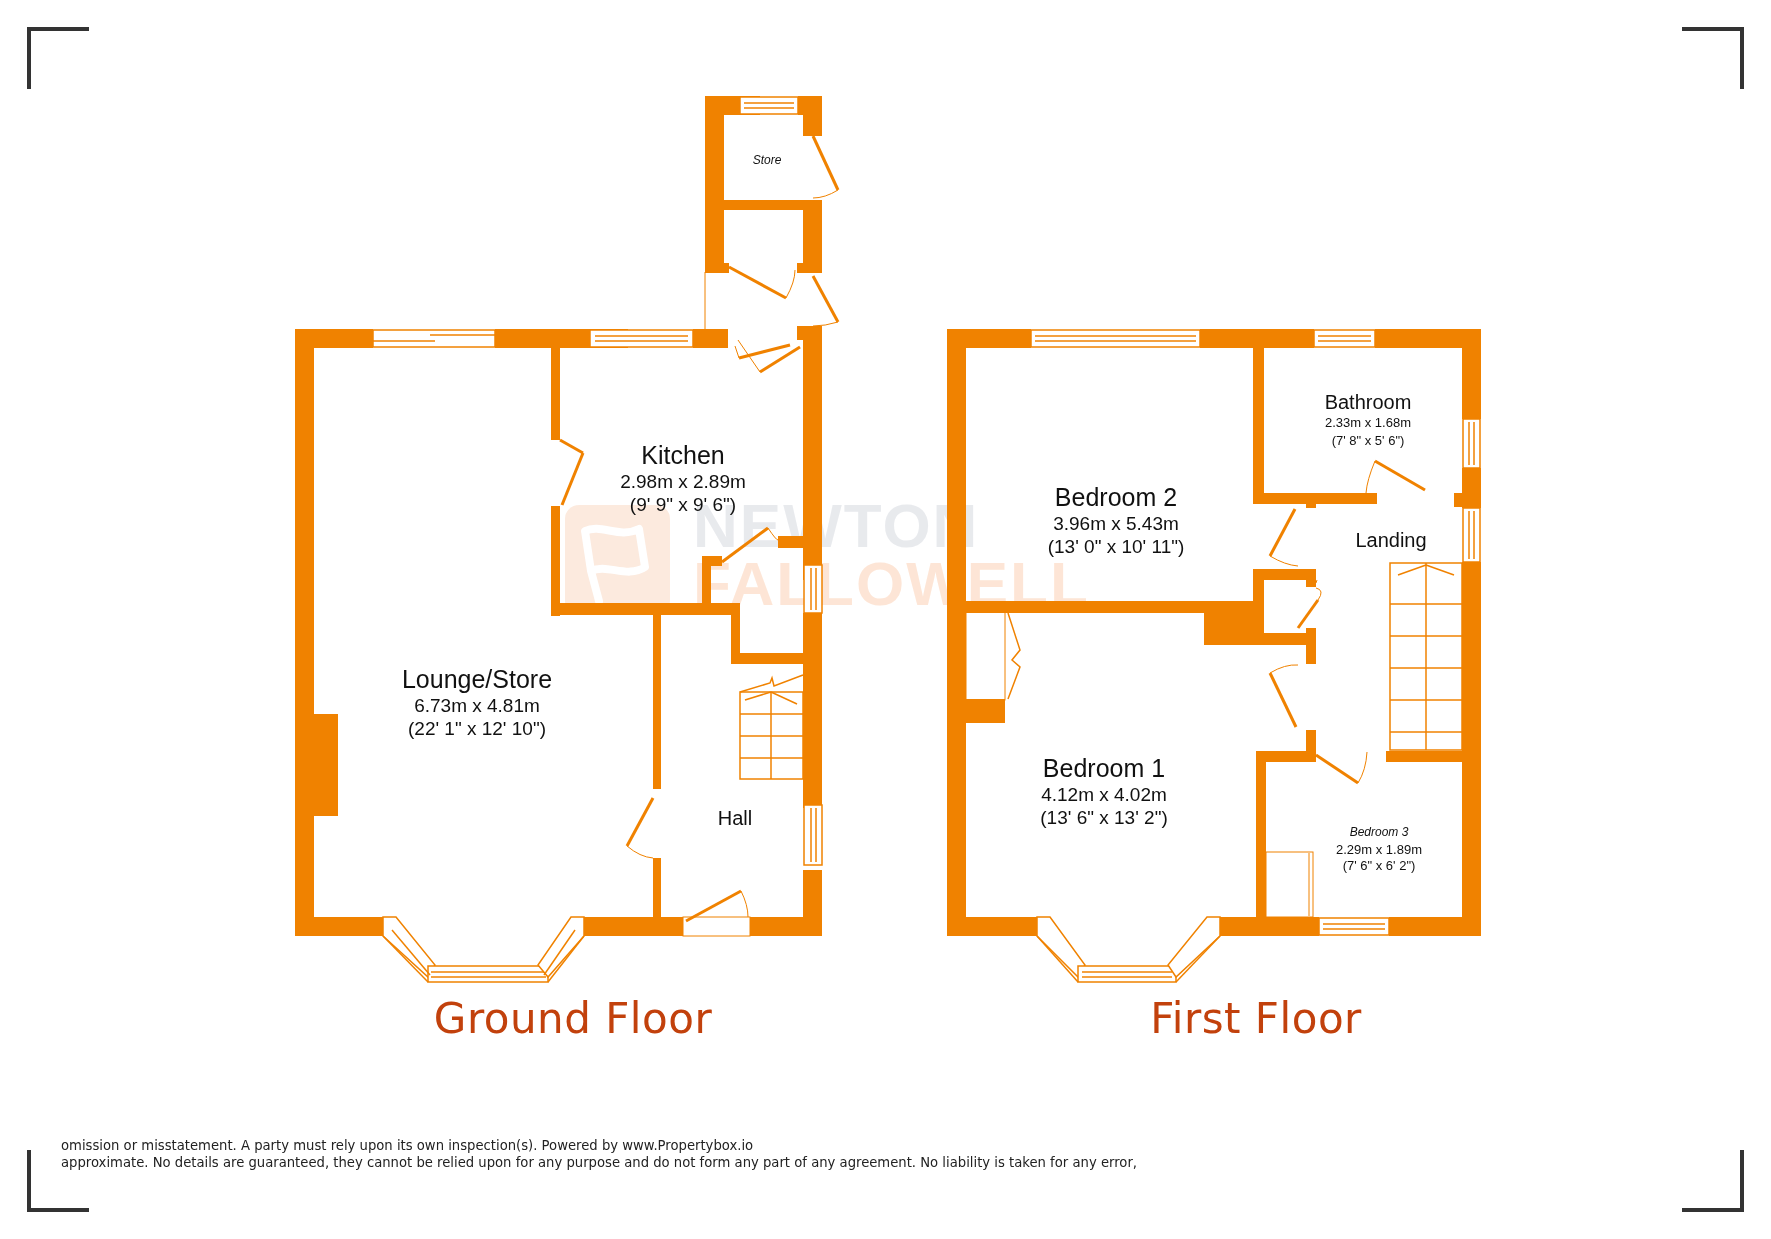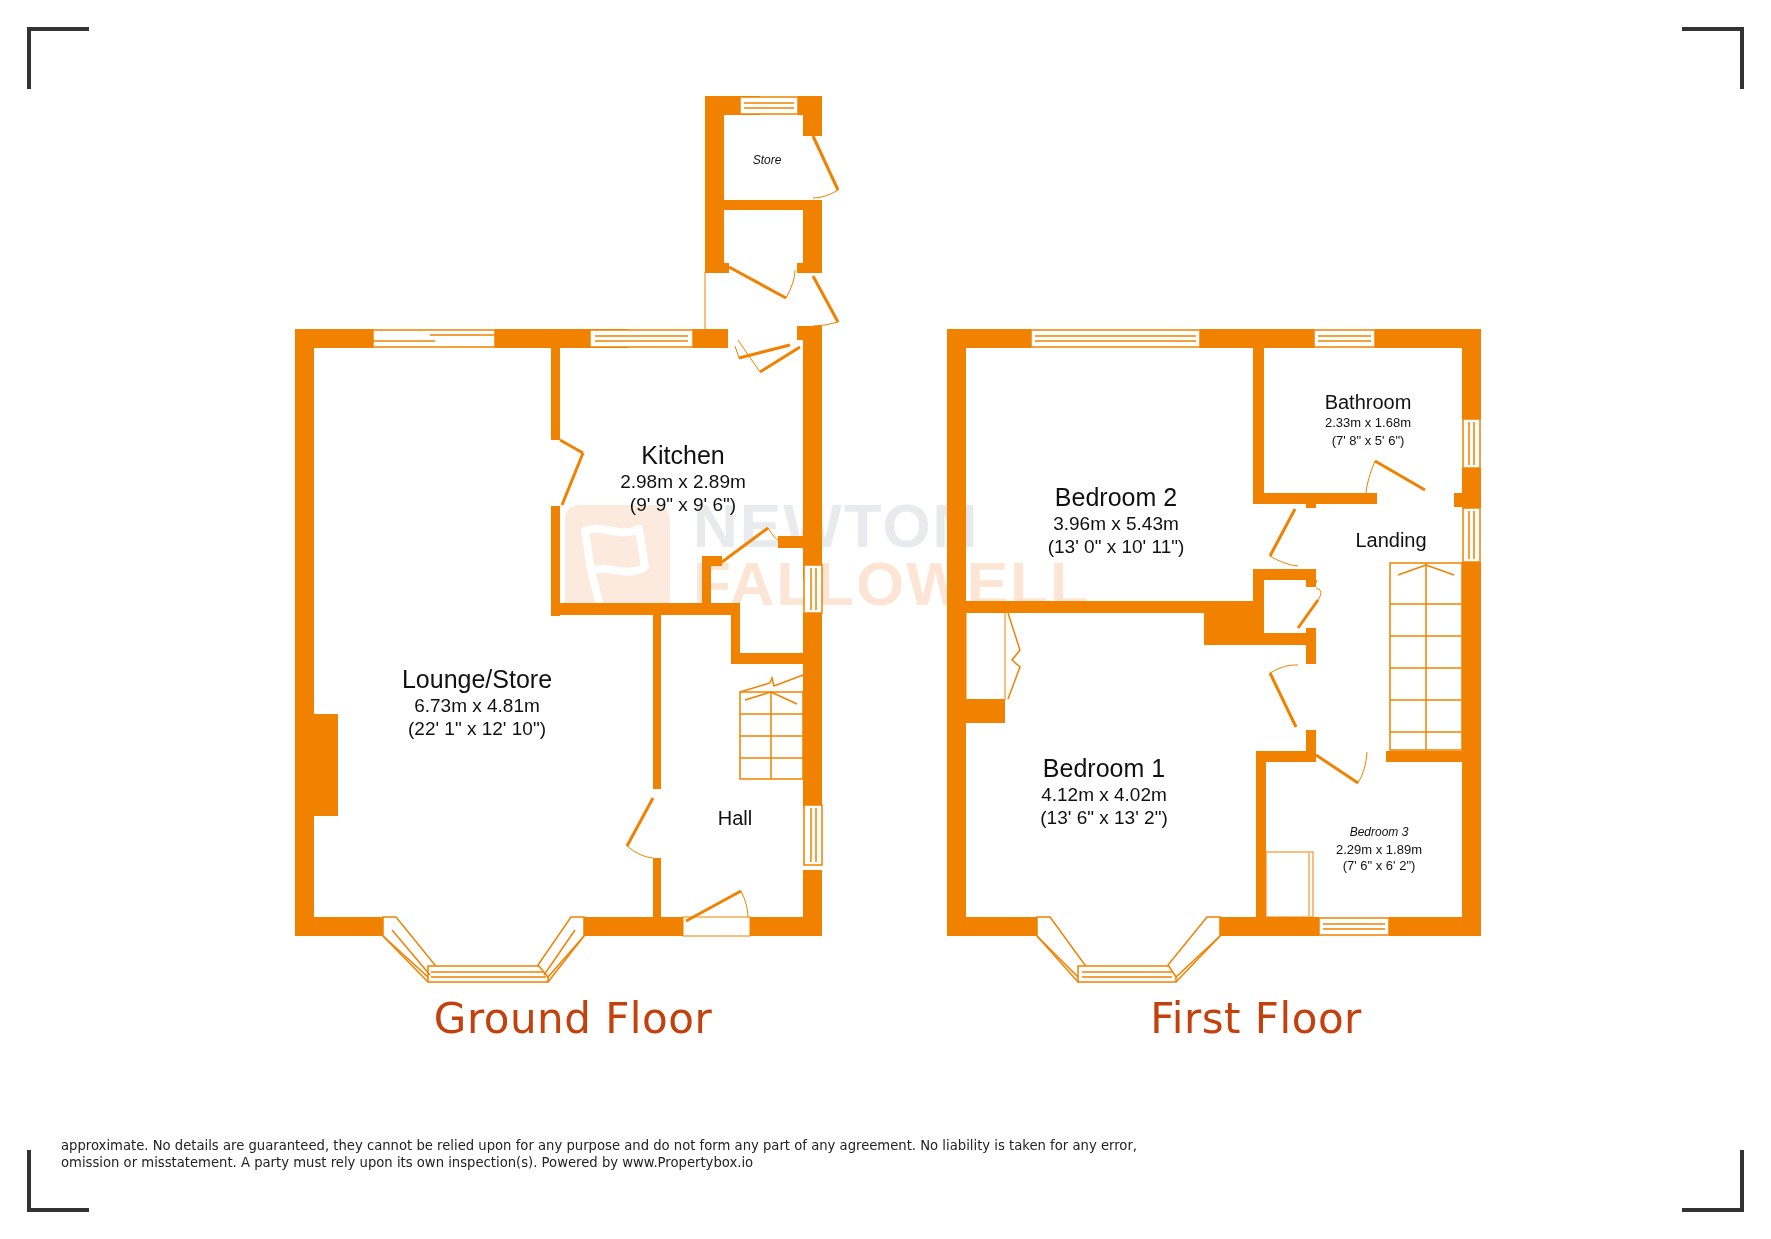--- a/index.html
+++ b/index.html
@@ -304,15 +304,15 @@
 <div class="room-label sm" style="left:1379px; top:823px;">
   <span class="name">Bedroom 3</span>
   <span class="dim">2.29m x 1.89m</span>
   <span class="dim">(7' 6" x 6' 2")</span>
 </div>
 
 <div class="floor-title" style="left:573px; top:994px;">Ground Floor</div>
 <div class="floor-title" style="left:1214px; top:994px;margin-left:42px;">First Floor</div>
 
 <div class="disclaimer">
+  <span>omission or misstatement. A party must rely upon its own inspection(s). Powered by www.Propertybox.io</span>
   <span>approximate. No details are guaranteed, they cannot be relied upon for any purpose and do not form any part of any agreement. No liability is taken for any error,</span>
-  <span>omission or misstatement. A party must rely upon its own inspection(s). Powered by www.Propertybox.io</span>
 </div>
 
 </body></html>

